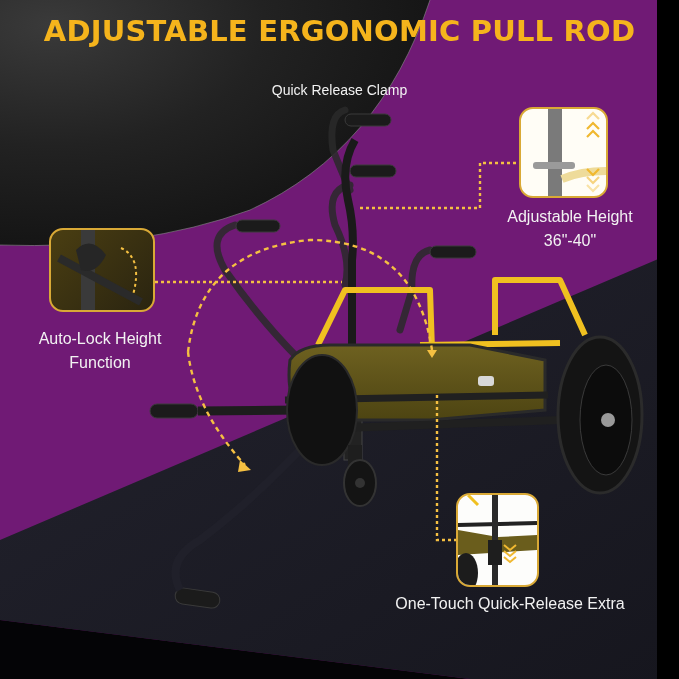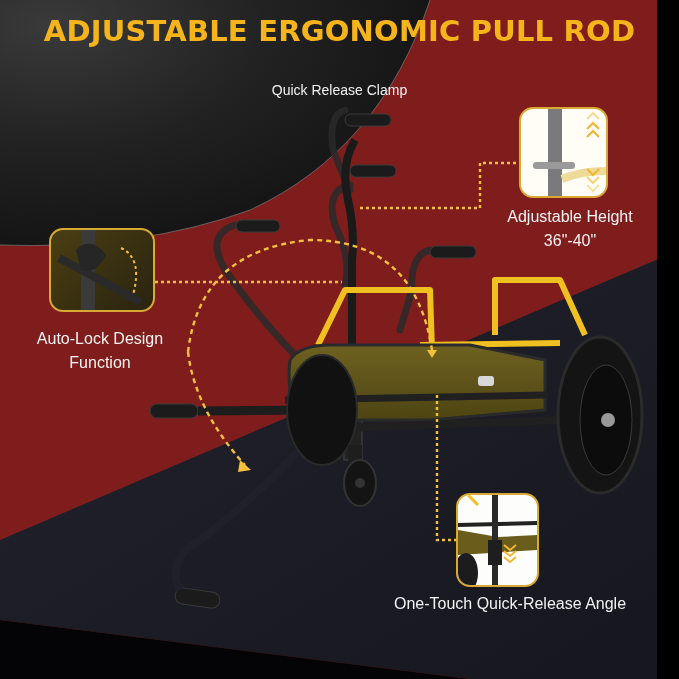--- a/index.html
+++ b/index.html
@@ -1,20 +1,20 @@
 <!DOCTYPE html>
 <html><head>
 <meta charset="utf-8">
 <style>
   html, body { margin: 0; padding: 0; background: #000; }
   #canvas {
     position: relative;
     width: 657px; height: 679px;
     overflow: hidden;
-    background: #7f1d1d;
+    background: #701a75;
     font-family: "DejaVu Sans", "Liberation Sans", sans-serif;
   }
   #bg-svg { position: absolute; left: 0; top: 0; width: 679px; height: 679px; }
   .title {
     position: absolute; left: 0; top: 14px; width: 679px;
     text-align: center; color: #f5b41c;
     font-family: "DejaVu Sans", sans-serif; font-weight: bold;
     font-size: 29px; letter-spacing: 0.2px;
   }
   .label {
@@ -148,35 +148,35 @@
 
   <div class="inset" style="left:49px; top:228px; width:106px; height:84px; background:linear-gradient(135deg,#4a3e12,#2a2410);">
     <svg width="102" height="80" viewBox="0 0 102 80">
       <rect x="30" y="0" width="14" height="80" fill="#3a3a3a"></rect>
       <path d="M8 28 L90 72" stroke="#2a2a2a" stroke-width="8"></path>
       <path d="M25 20 Q40 5 55 25 Q45 45 30 40 Z" fill="#262626"></path>
       <path d="M70 18 Q92 28 82 65" stroke="#f5c042" stroke-width="2" stroke-dasharray="3 3" fill="none"></path>
     </svg>
   </div>
   <div class="label" style="left:20px; top:327px; width:160px;">
-    <div>Auto-Lock Design</div>
+    <div>Auto-Lock Height</div>
     <div>Function</div>
   </div>
 
 
   <div class="inset" style="left:456px; top:493px; width:83px; height:94px; background:#fdfdfb;">
     <svg width="79" height="90" viewBox="0 0 79 90">
       <path d="M0 30 L79 28" stroke="#222" stroke-width="4"></path>
       <path d="M0 35 L40 42 L79 40 L79 55 L0 60 Z" fill="#6a5d1c"></path>
       <rect x="34" y="0" width="6" height="90" fill="#2a2a2a"></rect>
       <rect x="30" y="45" width="14" height="25" fill="#1e1e1e"></rect>
       <ellipse cx="8" cy="78" rx="12" ry="20" fill="#1c1c1c"></ellipse>
       <path d="M10 0 L20 10" stroke="#f0c020" stroke-width="3"></path>
       <g fill="none" stroke="#f0b830" stroke-width="2">
         <path d="M46 50 L52 55 L58 50"></path>
           <path d="M46 56 L52 61 L58 56"></path>
           <path d="M46 62 L52 67 L58 62"></path>
       </g>
     </svg>
   </div>
-  <div class="label" style="left:360px; top:592px; width:300px;">One-Touch Quick-Release Angle</div>
+  <div class="label" style="left:360px; top:592px; width:300px;">One-Touch Quick-Release Extra</div>
 
 </div>
 
 </body></html>

